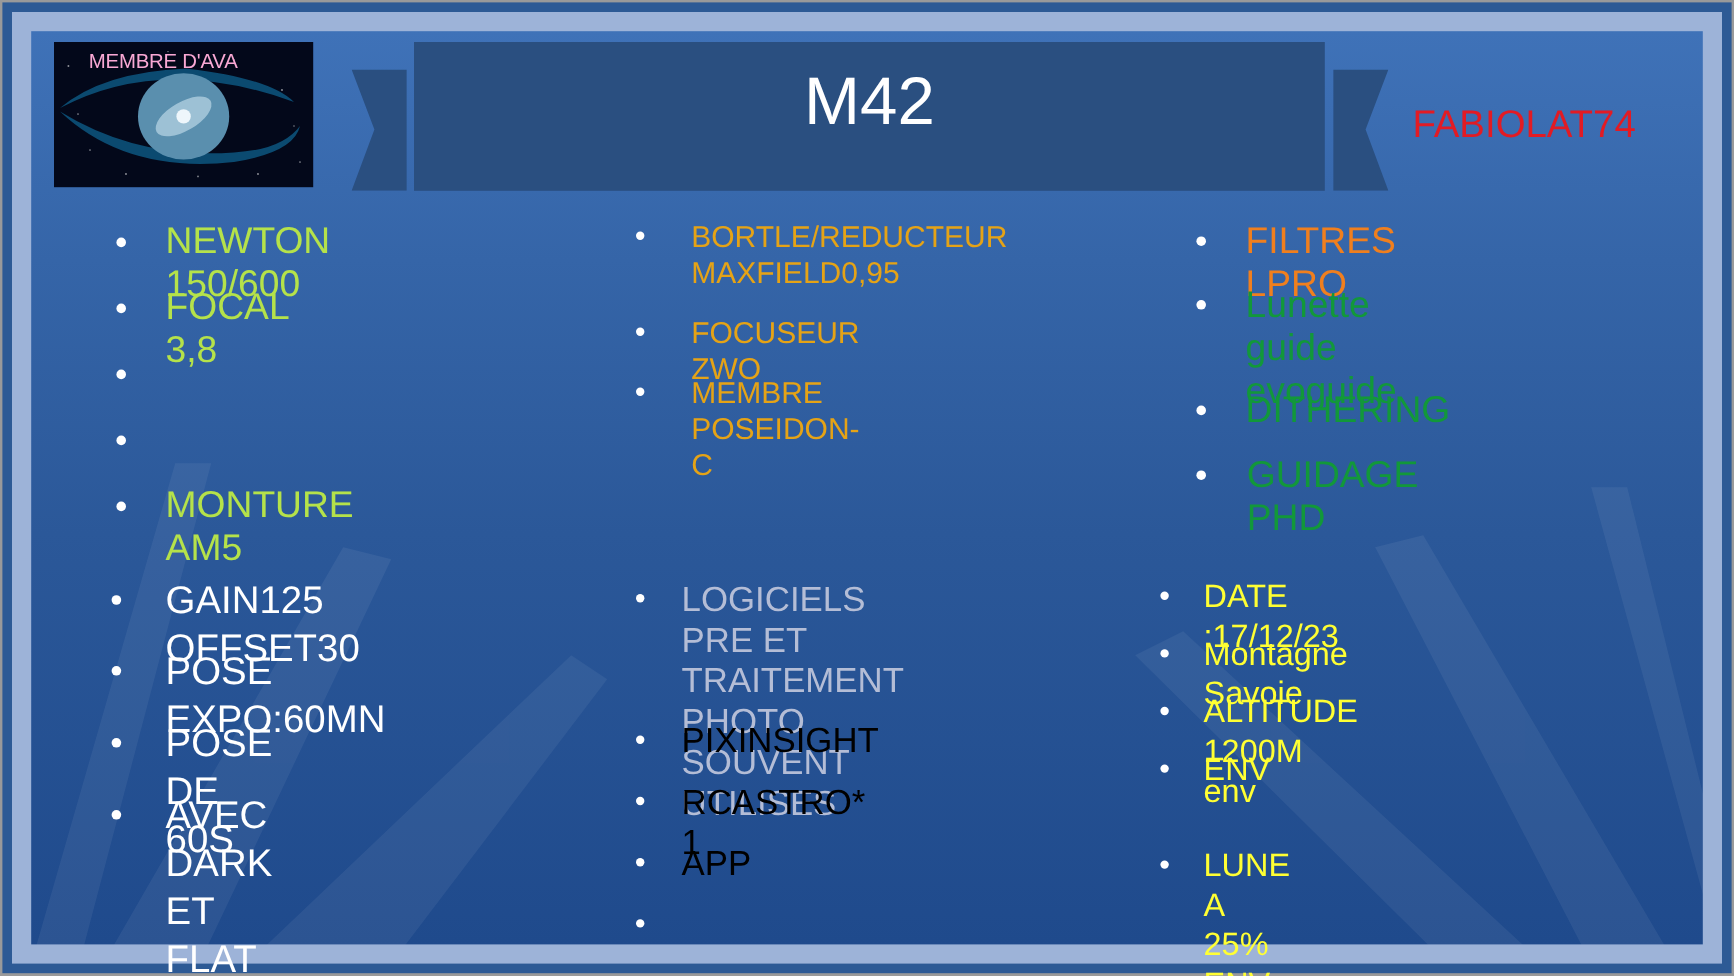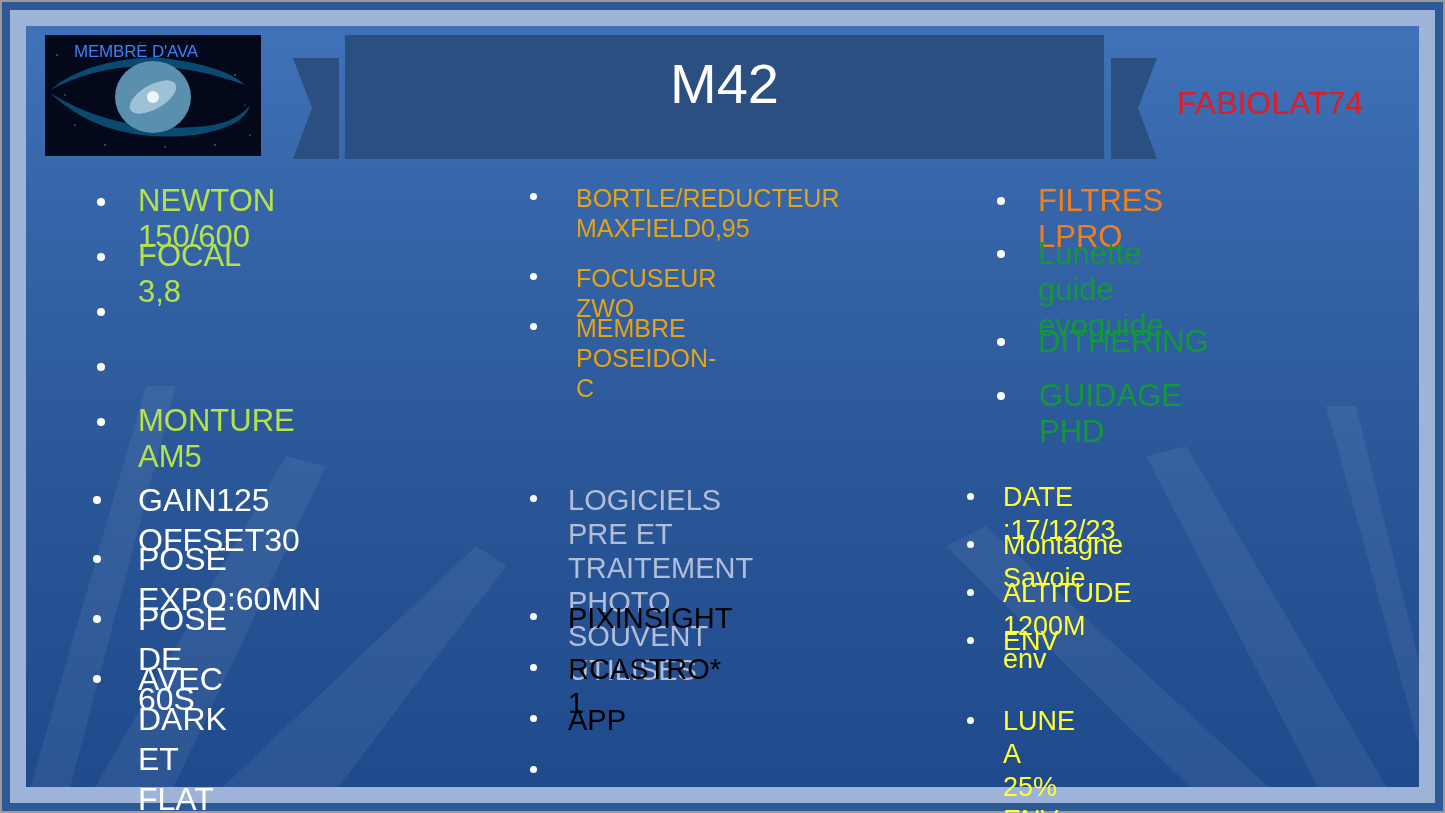--- a/index.html
+++ b/index.html
@@ -2,21 +2,21 @@
 <html><head>
 <meta charset="utf-8">
 <style>
   html, body { margin:0; padding:0; }
   body { width:1445px; height:813px; overflow:hidden; background:#9a9a9a; font-family:"Liberation Sans", sans-serif; }
   .slide { position:absolute; left:2px; top:2px; width:1441px; height:809px; background:#2d5a95; }
   .band { position:absolute; left:8px; top:8px; right:8px; bottom:8px; background:#9db3d8; }
   .inner { position:absolute; left:16px; top:16px; right:16px; bottom:16px;
            background: linear-gradient(180deg, #3f72b8 0%, #3565a8 25%, #2b5899 55%, #1f4a8c 100%); overflow:hidden; }
   .logo { position:absolute; left:45px; top:35px; width:216px; height:121px; background:#03081a; overflow:hidden; }
-  .logo-text { position:absolute; left:29px; top:7px; color:#3b82f6; font-size:17px; letter-spacing:-0.2px; }
+  .logo-text { position:absolute; left:29px; top:7px; color:#f9a8d4; font-size:17px; letter-spacing:-0.2px; }
   .title-box { position:absolute; left:345px; top:35px; width:759px; height:124px; background:#2a4f80; }
   .title { position:absolute; left:0; right:0; top:16px; text-align:center; color:#fff; font-size:56px; }
   .ribbon { position:absolute; top:58px; width:46px; height:101px; }
   .author { position:absolute; left:1177px; top:85px; color:#e21b24; font-size:32px; }
   ul.list { position:absolute; margin:0; padding:0; list-style:none; }
   ul.list li { position:relative; padding-left:0; }
   ul.list li .bullet { position:absolute; width:8px; height:8px; border-radius:50%; background:#fff; }
 </style>
 </head>
 <body>

